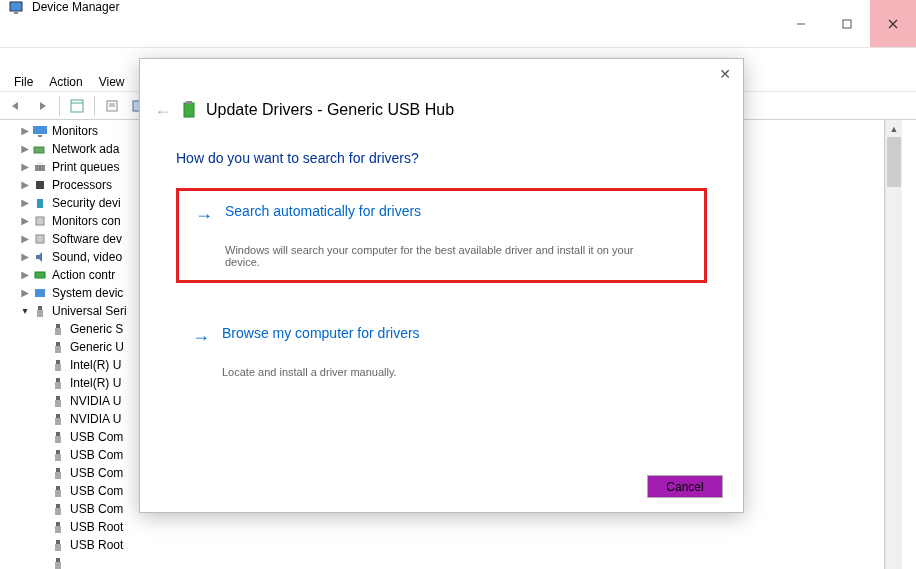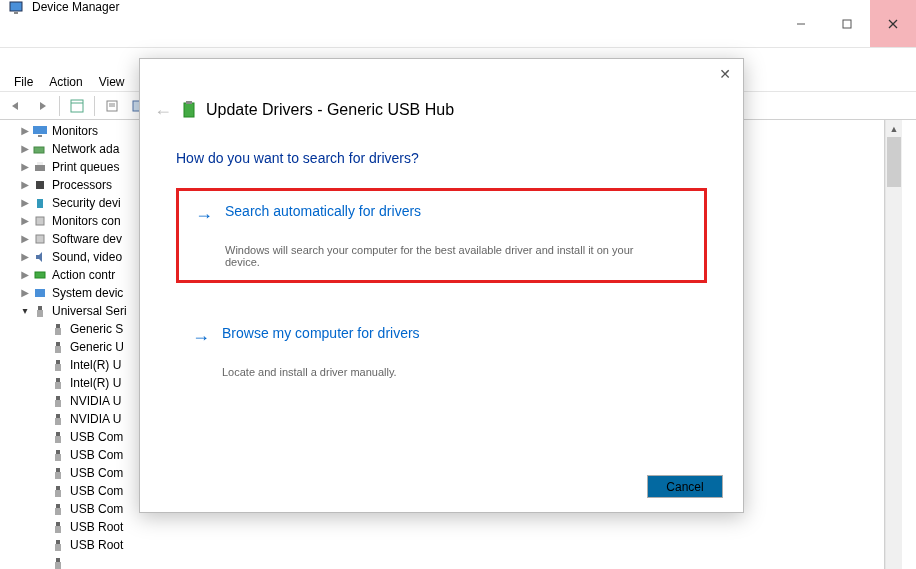--- a/index.html
+++ b/index.html
@@ -51,21 +51,21 @@
 .dialog-header .hdr-icon { width: 14px; height: 20px;}
 .dialog-header .hdr-text { font-size: 16px; }
 .dialog-body { padding: 24px 36px; }
 .dialog-heading { color: #003399; font-size: 14px; margin-bottom: 22px; }
 .option-box { padding: 12px 16px; display: flex; gap: 12px; margin-bottom: 30px; cursor: pointer; }
 .option-box.highlighted { border: 3px solid #e52020; }
 .option-arrow { color: #0066cc; font-size: 18px; line-height: 20px; }
 .option-title { color: #0066cc; font-size: 14px; margin-bottom: 2px; }
 .option-desc { color: #666; font-size: 11px; max-width: 430px; margin-top: 25px; }
 .dialog-footer { position: absolute; bottom: 14px; right: 20px; }
-.cancel-btn { width: 76px; height: 23px; background: #0369a1; border: 1px solid #adadad; font-size: 12px; }
+.cancel-btn { width: 76px; height: 23px; background: #a21caf; border: 1px solid #adadad; font-size: 12px; }
 
 
 svg { display: block; }
 </style>
 </head>
 <body>
 
 <div class="titlebar">
   <span class="app-icon">
     <svg width="16" height="16" viewBox="0 0 16 16">

